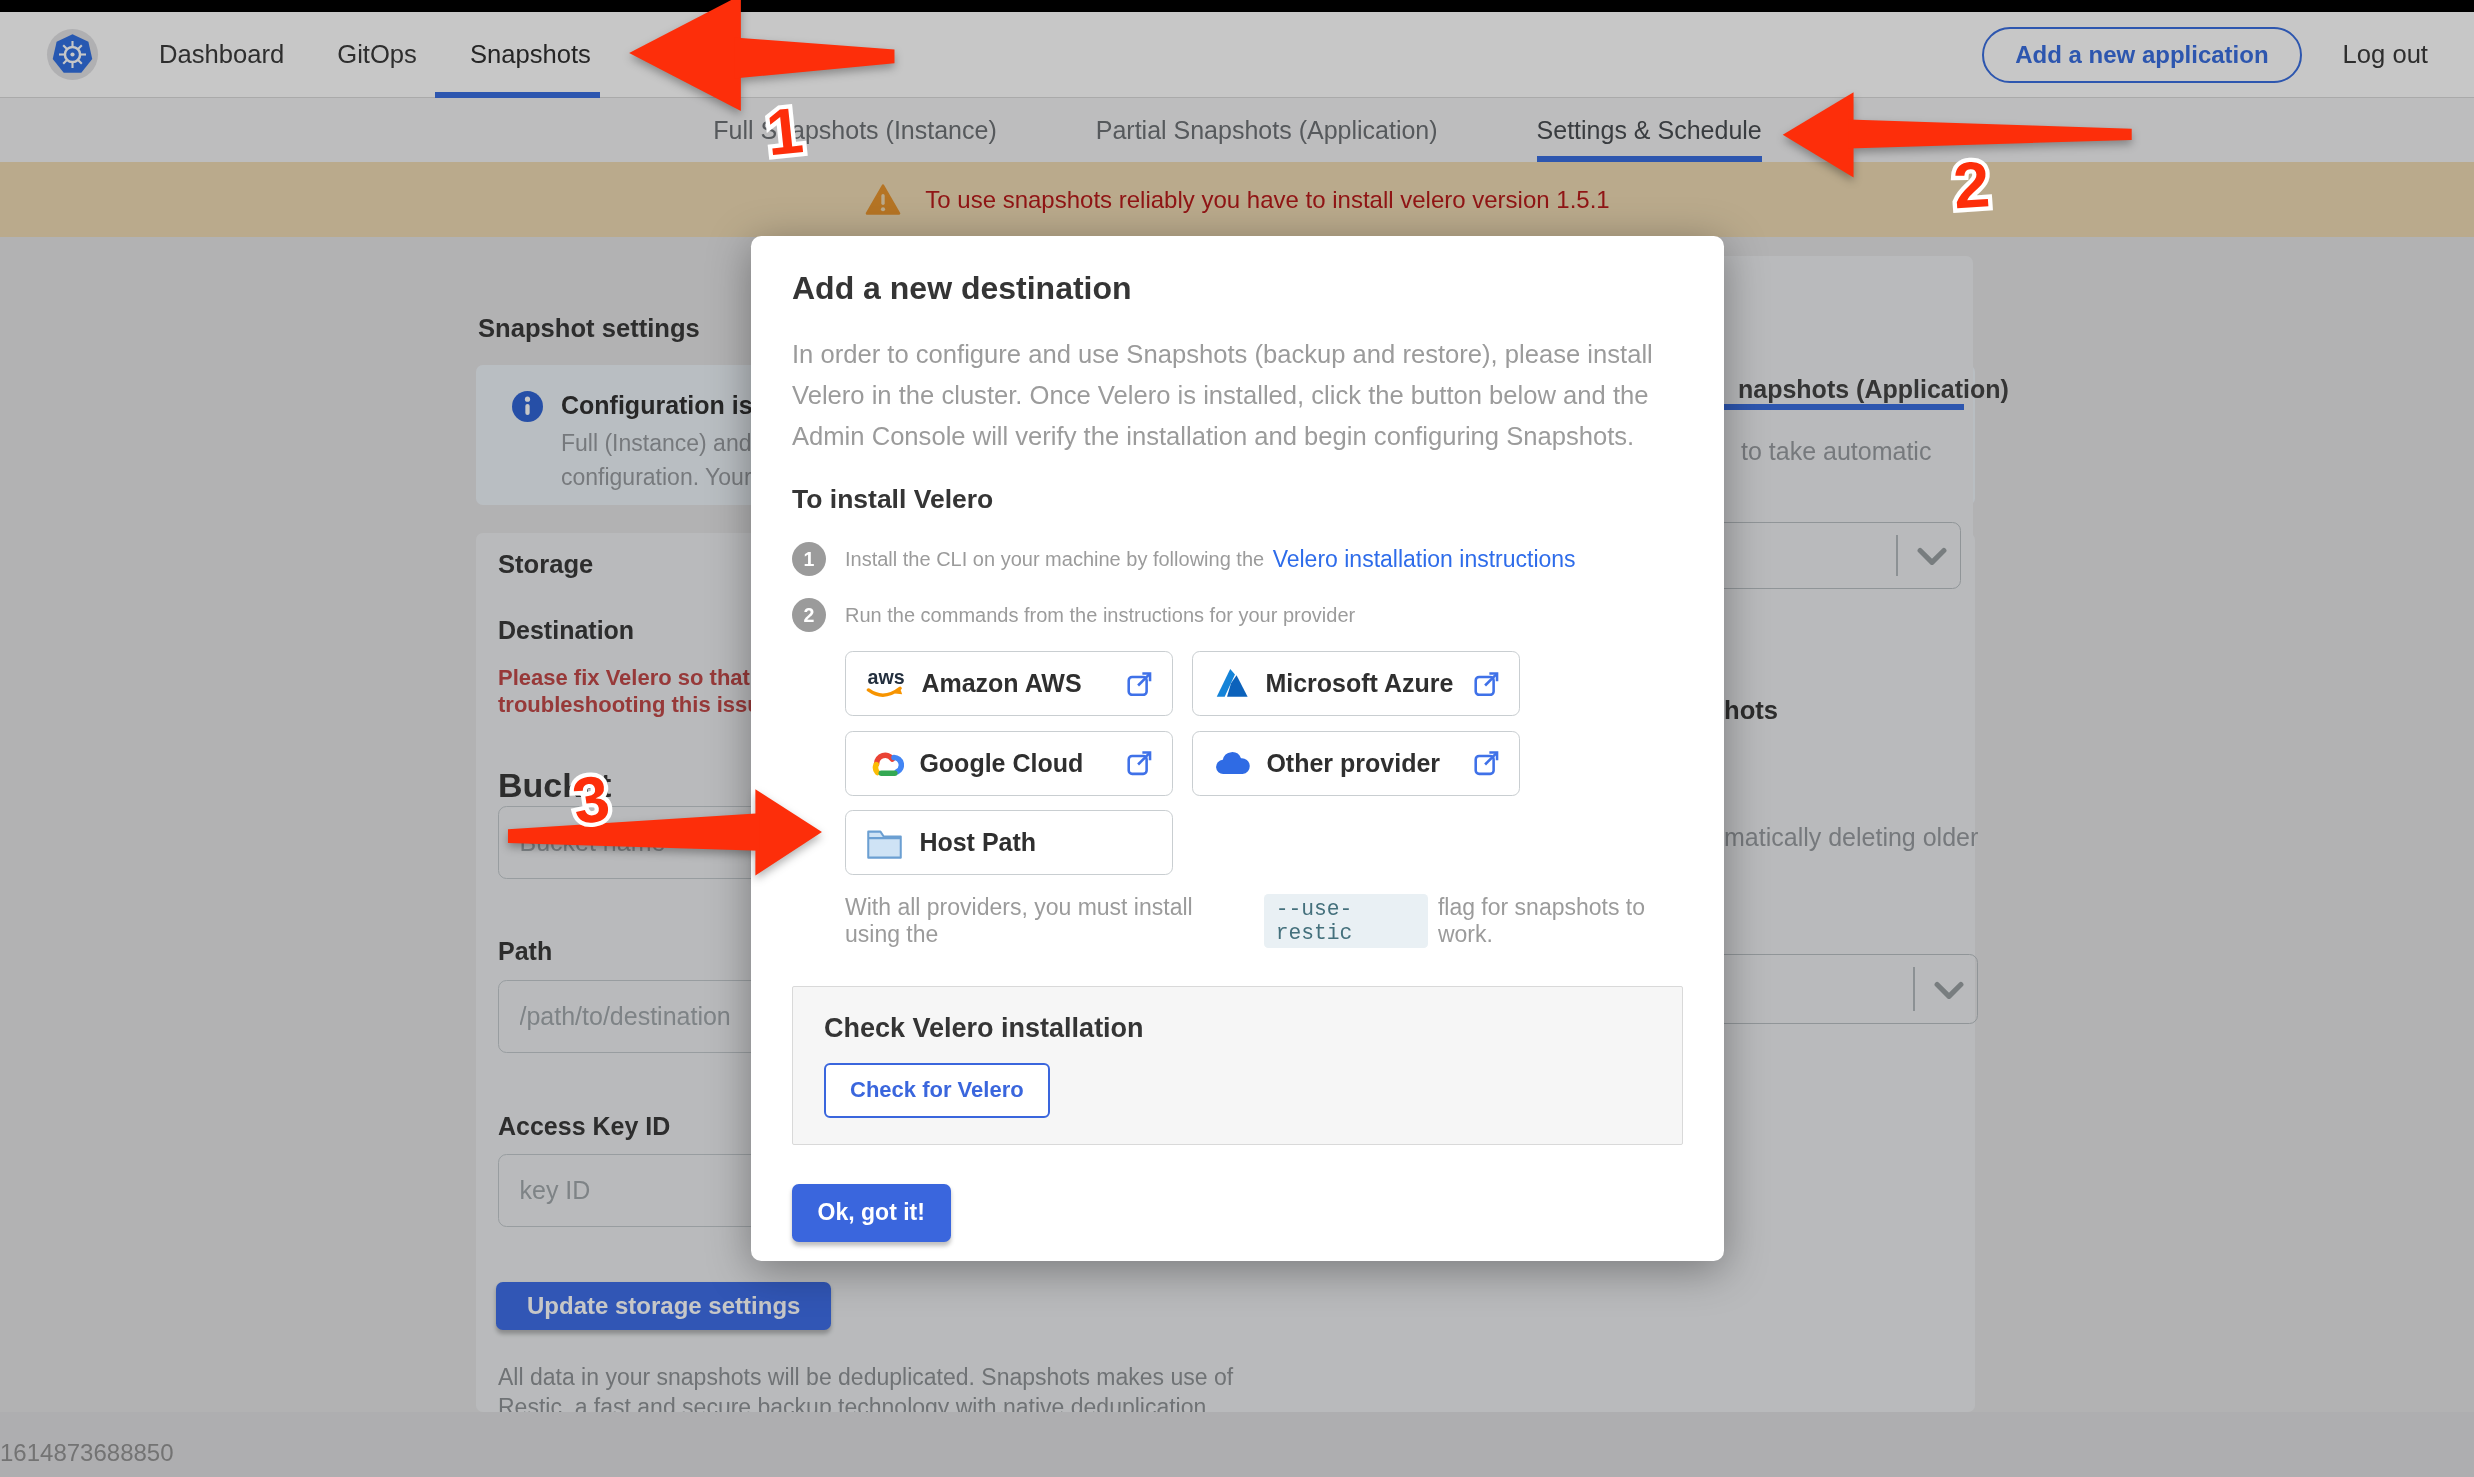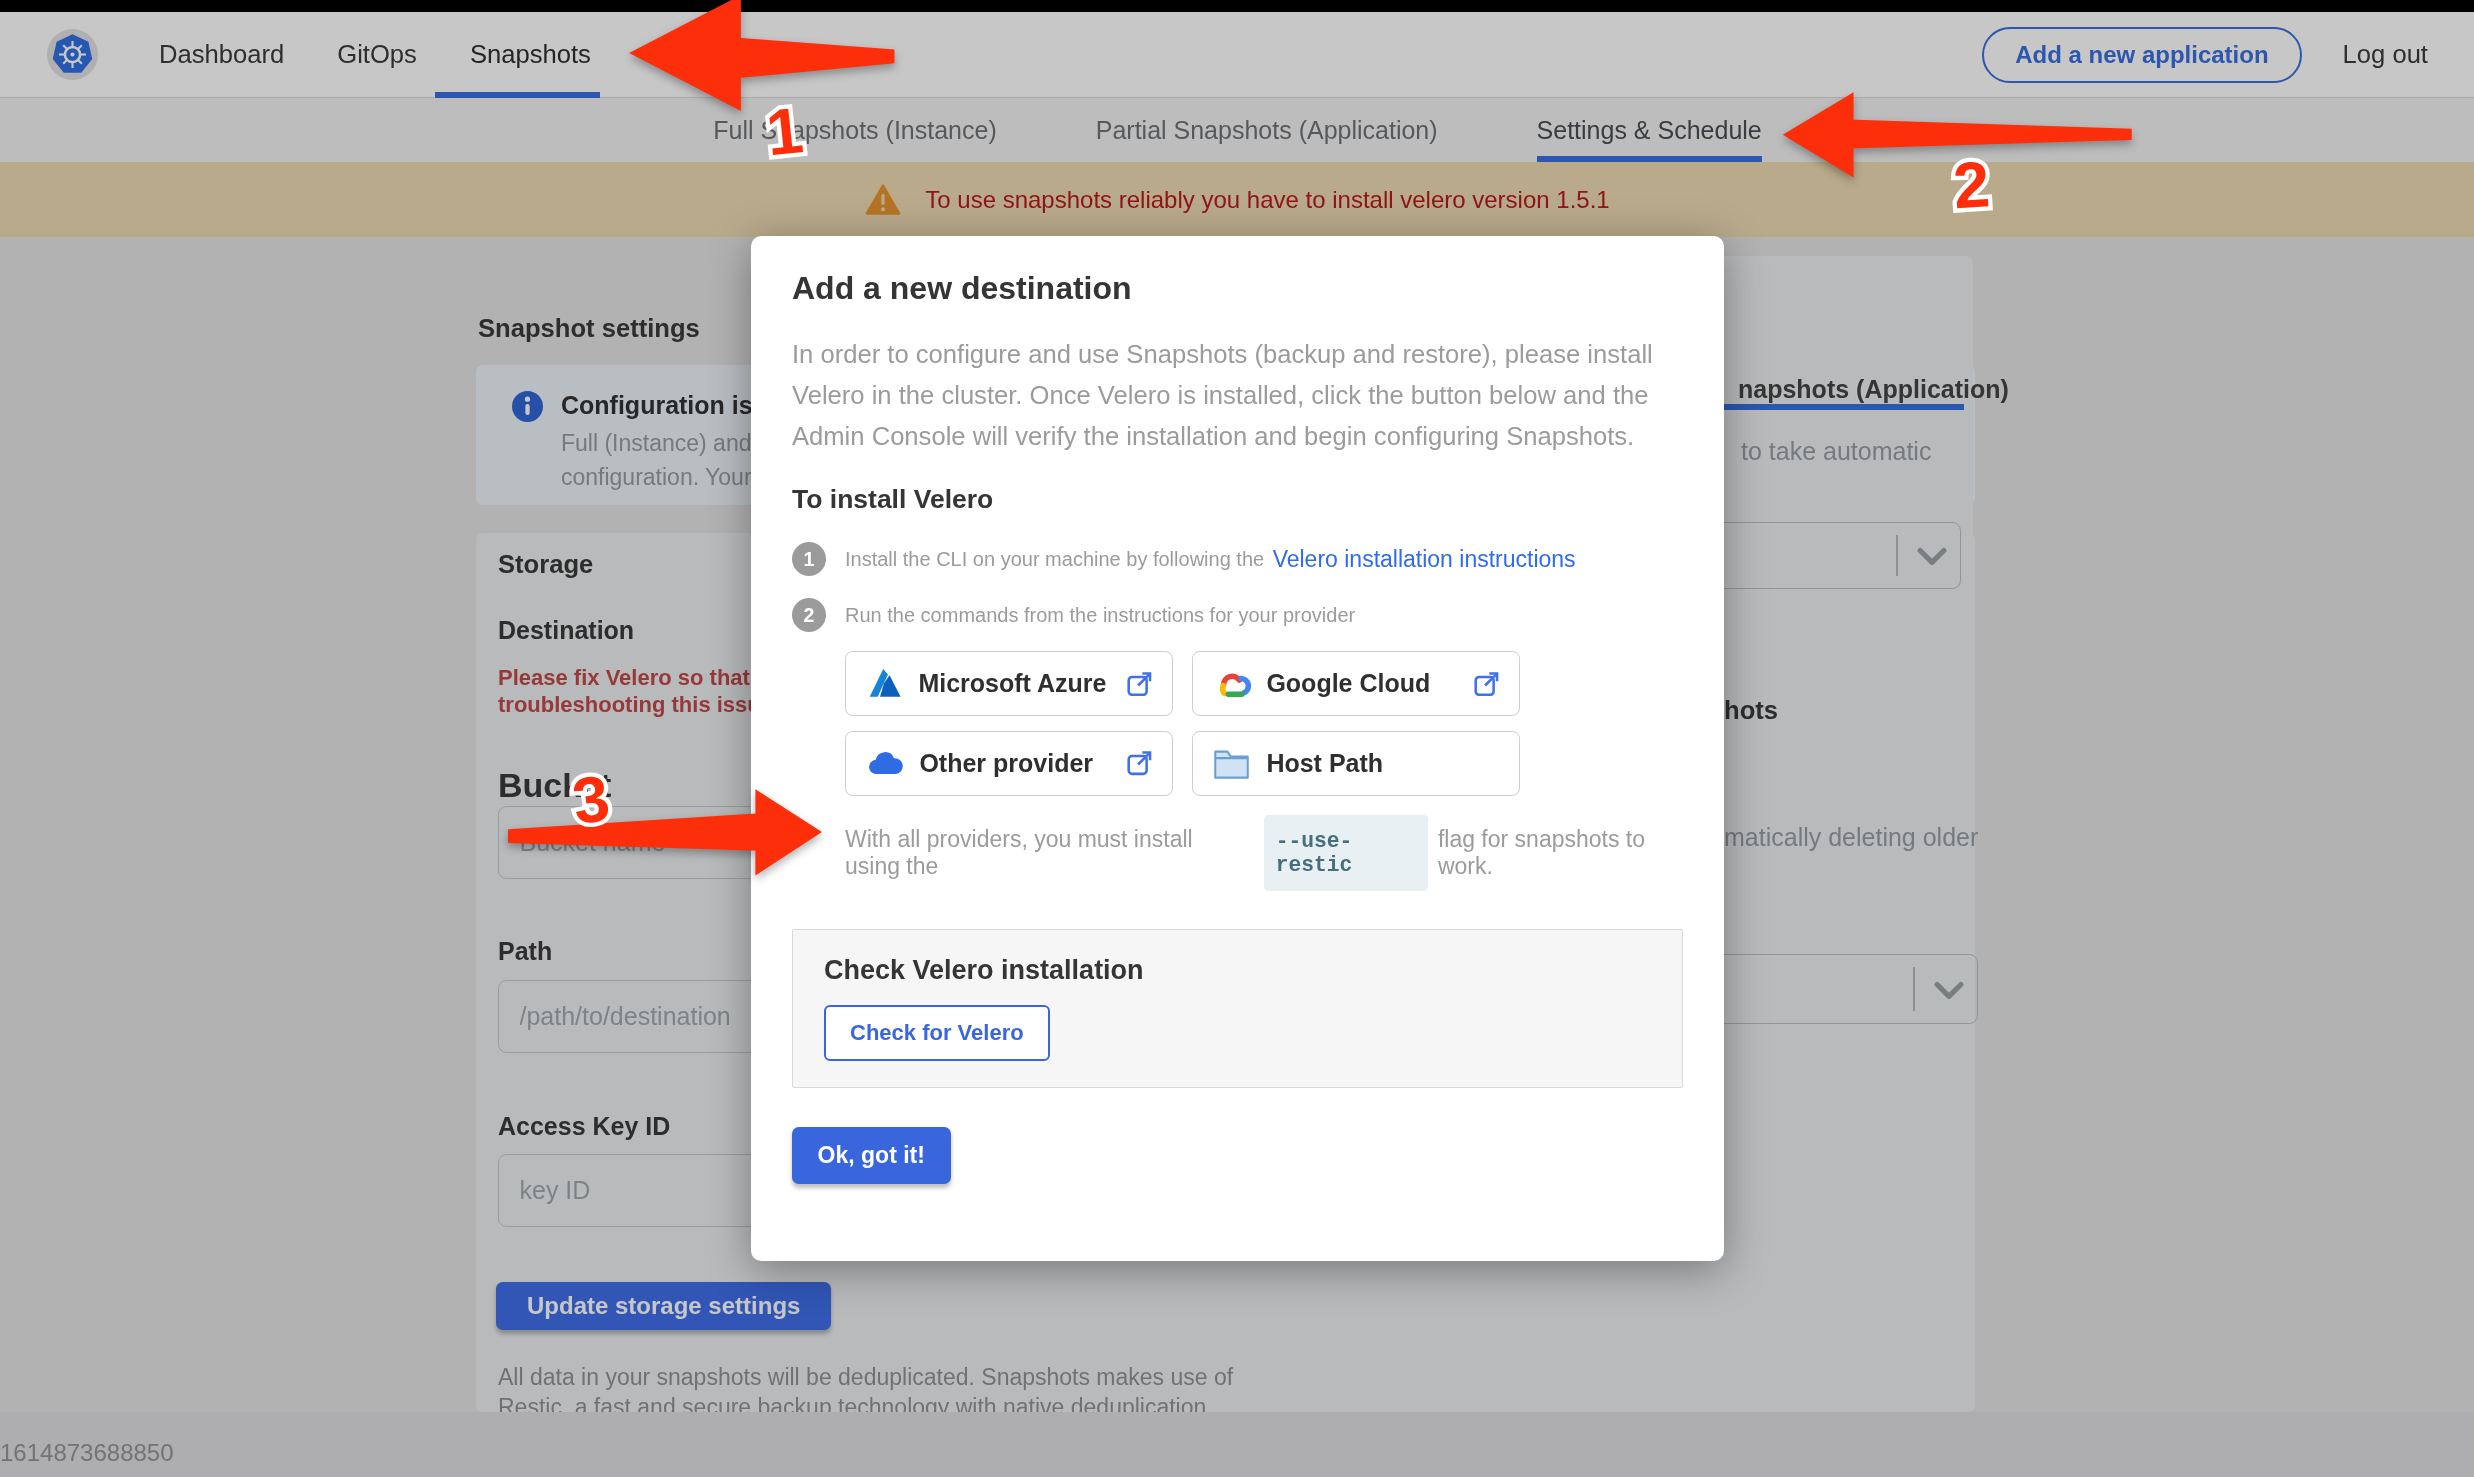--- a/index.html
+++ b/index.html
@@ -68,21 +68,21 @@
   .step-text { font-size:20px; color:#9b9b9b; }
   .step-link { font-size:23px; color:#2e6cea; font-weight:500; margin-left:8.5px; cursor:pointer; }
   .provider-grid { margin:19px 0 0 53px; width:676px; display:grid;
                    grid-template-columns:328px 328px; gap:14.5px 19px; }
   .provider-btn { height:65px; border:1.7px solid #c9ced1; border-radius:7.7px; background:#fff;
                   display:flex; align-items:center; padding:0 19px; cursor:pointer; }
   .provider-label { font-size:25px; font-weight:bold; color:#2f2f2f; margin-left:15.4px; }
   .provider-ext { margin-left:auto; }
   .restic-row { margin:19px 0 0 53px; font-size:23px; color:#9b9b9b; display:flex; align-items:center; }
   .restic-code { background:#e9f0f4; color:#44707c; font-family:"Liberation Mono", monospace;
-                 font-size:21.3px; padding:14px 12px; border-radius:4.3px; margin:0 10.2px;font-weight:bold; }
+                 font-size:21.3px; padding:3px 12px; border-radius:4.3px; margin:0 10.2px; }
   .check-box { margin-top:38px; width:891px; height:159px; background:#f6f6f6;
                border:1.7px solid #d9d9d9; border-radius:2px; padding:25.6px 31px; }
   .check-title { font-size:27px; font-weight:bold; color:#353535; }
   .check-btn { margin-top:19px; background:#fff; border:2.1px solid #3a66dd; color:#3a66dd;
                font-weight:bold; font-size:22px; border-radius:6px; padding:12.8px 24px;
                font-family:"Liberation Sans", sans-serif; cursor:pointer; }
   .ok-btn { margin-top:39px; font-size:23px; padding:15.4px 25.6px; }
 
   
   .anno { position:absolute; top:0; left:0; z-index:90; pointer-events:none; }
@@ -213,20 +213,33 @@
       <span class="step-text">Install the CLI on your machine by following the</span>
       <span class="step-link">Velero installation instructions</span>
     </div>
     <div class="step-row" style="margin-top:22px;">
       <div class="step-circle">2</div>
       <span class="step-text">Run the commands from the instructions for your provider</span>
     </div>
 
     <div class="provider-grid">
 
+      <div class="provider-btn">
+        <svg width="41" height="38" viewBox="0 0 48 44">
+          <text x="3" y="22" font-family="Liberation Sans, sans-serif" font-size="23" font-weight="bold" fill="#232f3e">aws</text>
+          <path d="M4 29 Q 22 42 41 27" fill="none" stroke="#f79400" stroke-width="4" stroke-linecap="round"></path>
+          <path d="M41 27 l2.5 7 l-8.5 -1 z" fill="#f79400"></path>
+        </svg>
+        <span class="provider-label">Amazon AWS</span>
+        <svg class="provider-ext" width="25.6" height="25.6" viewBox="0 0 30 30">
+          <rect x="2" y="7" width="21" height="21" rx="4" fill="none" stroke="#3f71e8" stroke-width="3"></rect>
+          <line x1="13" y1="17" x2="27" y2="3" stroke="#3f71e8" stroke-width="3"></line>
+          <polyline points="18,3 27,3 27,12" fill="none" stroke="#3f71e8" stroke-width="3"></polyline>
+        </svg>
+      </div>
 
       <div class="provider-btn">
         <svg width="38" height="38" viewBox="0 0 48 48">
           <polygon points="6,40 23,5 29,12 16,40" fill="#1483d8"></polygon>
           <polygon points="24,23 31,13 45,40 19,40" fill="#0c62bb"></polygon>
         </svg>
         <span class="provider-label">Microsoft Azure</span>
         <svg class="provider-ext" width="25.6" height="25.6" viewBox="0 0 30 30">
           <rect x="2" y="7" width="21" height="21" rx="4" fill="none" stroke="#3f71e8" stroke-width="3"></rect>
           <line x1="13" y1="17" x2="27" y2="3" stroke="#3f71e8" stroke-width="3"></line>

